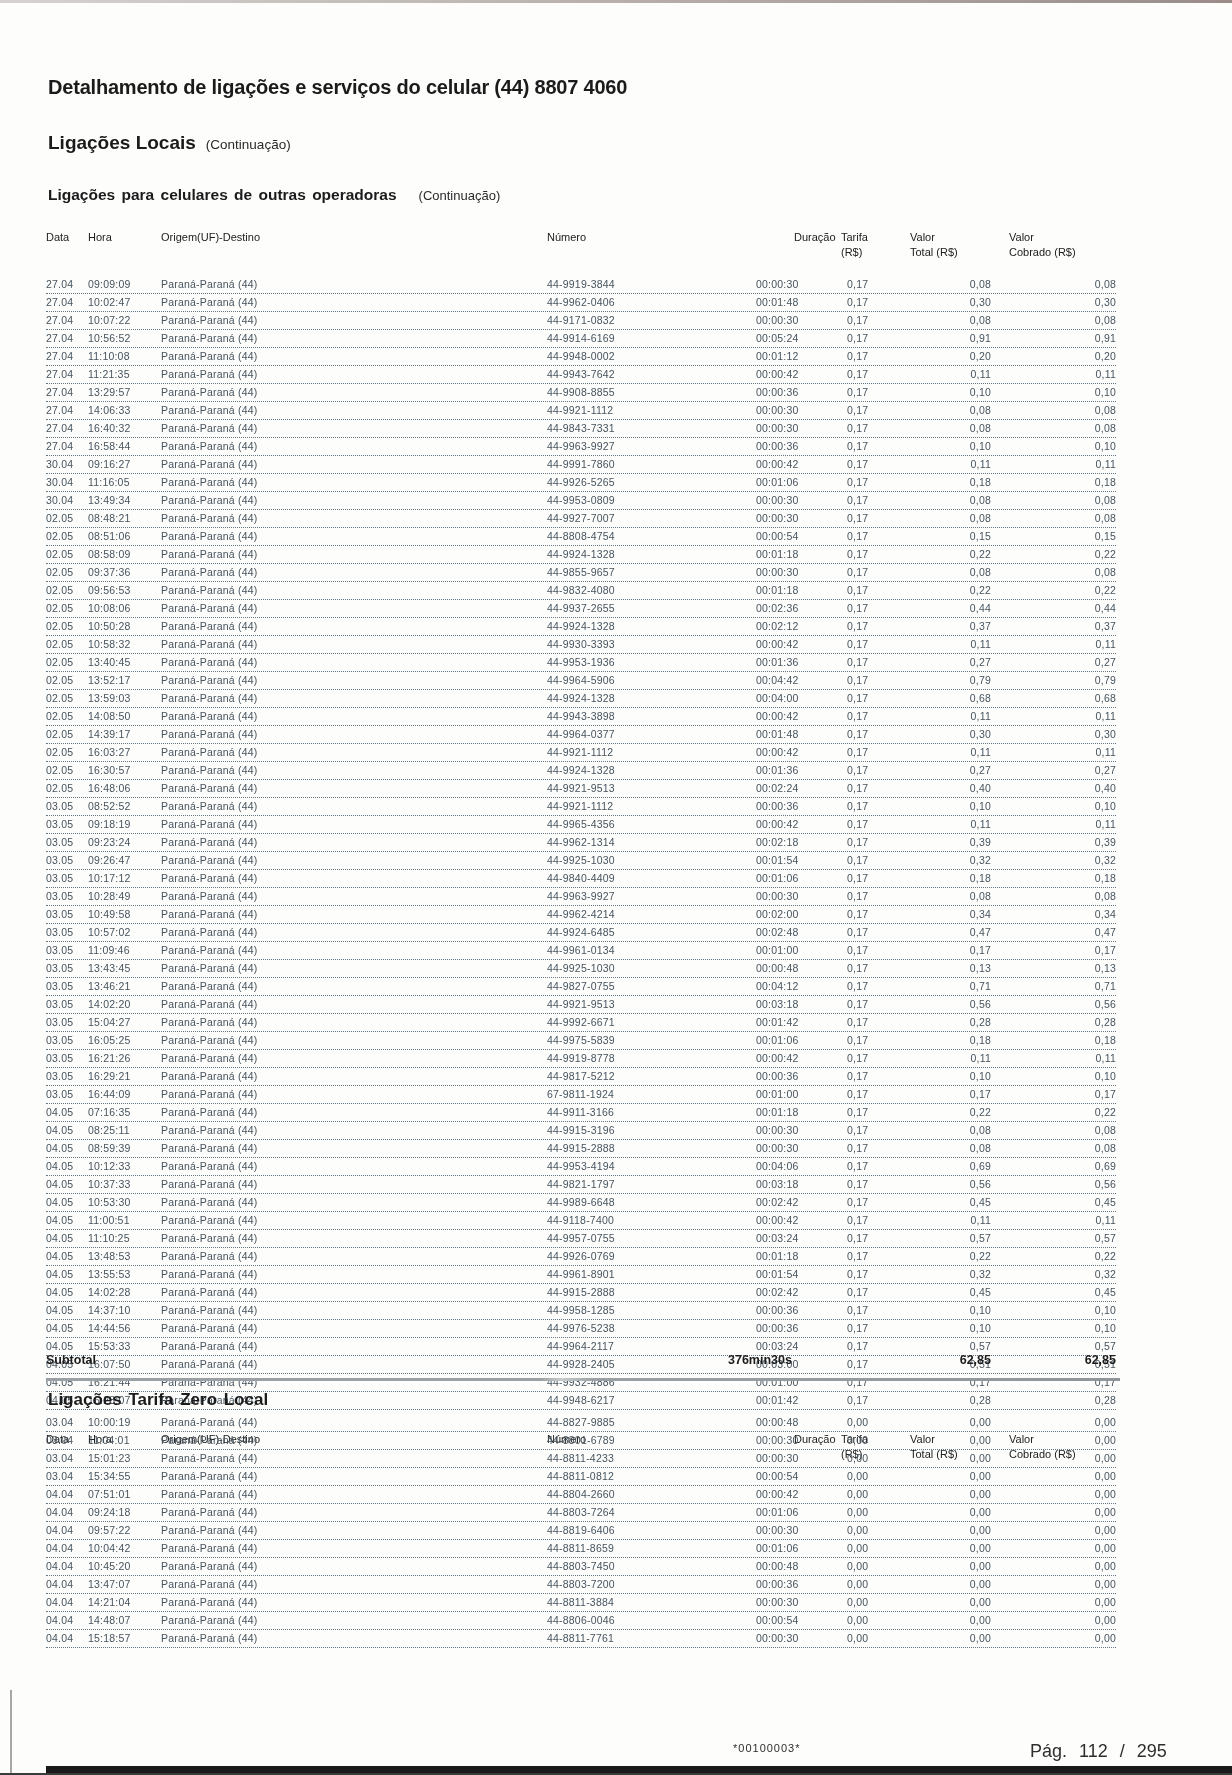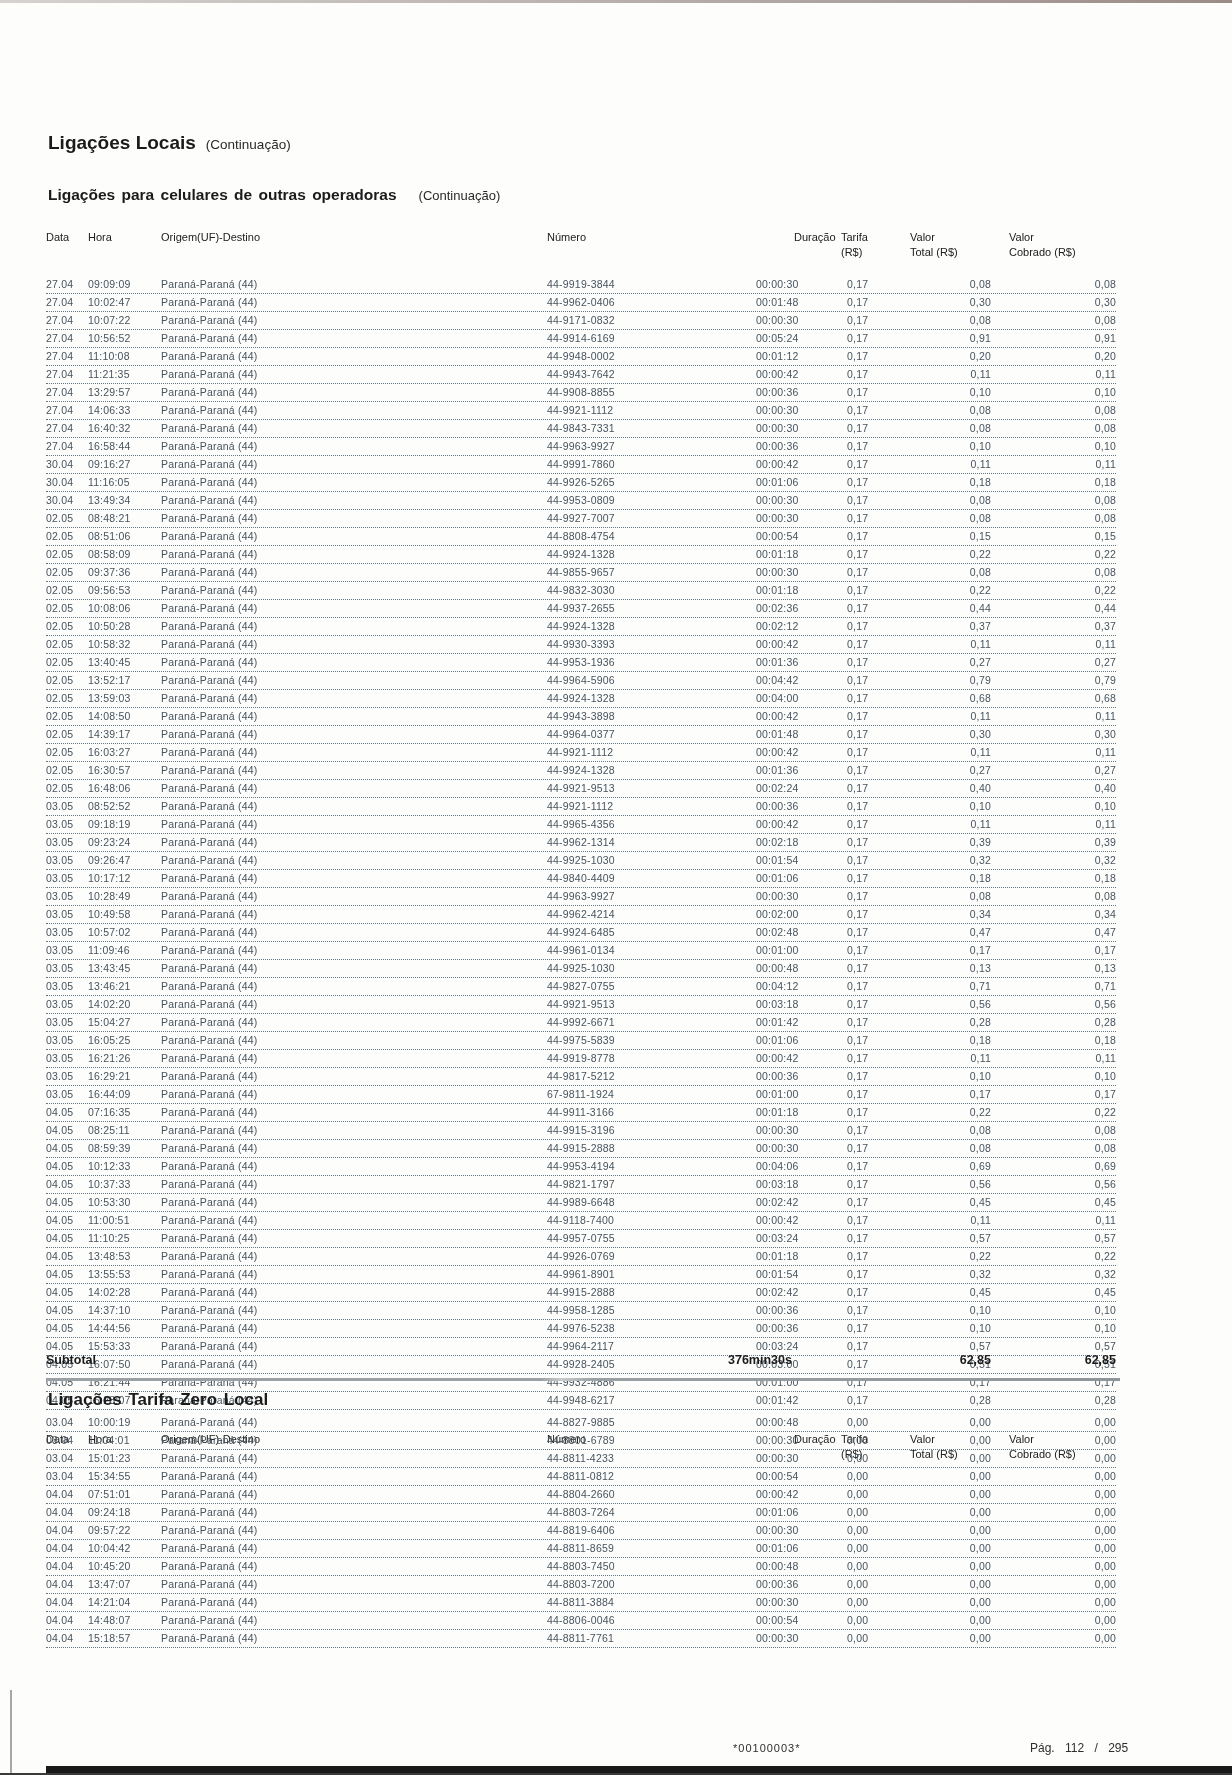--- a/index.html
+++ b/index.html
@@ -41,28 +41,29 @@
   .subtotal .scell{font-size:12.5px;font-weight:bold;color:#1c1c1c;white-space:nowrap;}
   .s-label{grid-column:1 / span 4;}
   .s-duracao{margin-left:-18px;}
   .s-total{text-align:right;}
   .s-cobrado{text-align:right;}
 
   .divider{position:absolute;left:46px;top:1378px;width:1074px;height:3px;
     background:linear-gradient(to right,#9aa0a3 0%,#9aa0a3 46%,#c8cccd 48%,#9aa0a3 51%,#8f9598 100%);}
 
   .footer-code{position:absolute;left:733px;top:1742px;font-size:11px;color:#2e2e2e;letter-spacing:1px;}
-  .footer-page{position:absolute;left:1030px;top:1741px;font-size:12px;color:#2e2e2e;word-spacing:7px;}
+  .footer-page{position:absolute;left:1030px;top:1741px;font-size:18px;color:#2e2e2e;word-spacing:7px;}
 </style>
 </head>
 <body>
 
 <div id="page">
   <div class="scan-top-edge"></div>
 
+  <div class="doc-title">Detalhamento de ligações e serviços do celular (44) 8807 4060</div>
 
   <div class="sec1">
     <span>Ligações Locais</span><span class="cont">(Continuação)</span>
   </div>
 
   <div class="sec2">
     <span>Ligações para celulares de outras operadoras</span><span class="cont">(Continuação)</span>
   </div>
 
   <div class="thead grid" style="top:230px;">
@@ -253,21 +254,21 @@
         <span class="cell c-numero">44-9855-9657</span>
         <span class="cell c-duracao">00:00:30</span>
         <span class="cell c-tarifa">0,17</span>
         <span class="cell c-total">0,08</span>
         <span class="cell c-cobrado">0,08</span>
       </div>
       <div class="trow">
         <span class="cell c-data">02.05</span>
         <span class="cell c-hora">09:56:53</span>
         <span class="cell c-origem">Paraná-Paraná (44)</span>
-        <span class="cell c-numero">44-9832-3030</span>
+        <span class="cell c-numero">44-9832-4080</span>
         <span class="cell c-duracao">00:01:18</span>
         <span class="cell c-tarifa">0,17</span>
         <span class="cell c-total">0,22</span>
         <span class="cell c-cobrado">0,22</span>
       </div>
       <div class="trow">
         <span class="cell c-data">02.05</span>
         <span class="cell c-hora">10:08:06</span>
         <span class="cell c-origem">Paraná-Paraná (44)</span>
         <span class="cell c-numero">44-9937-2655</span>

